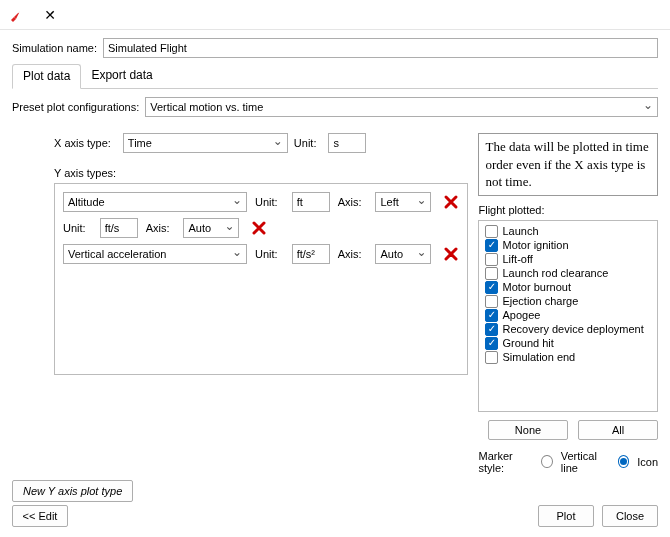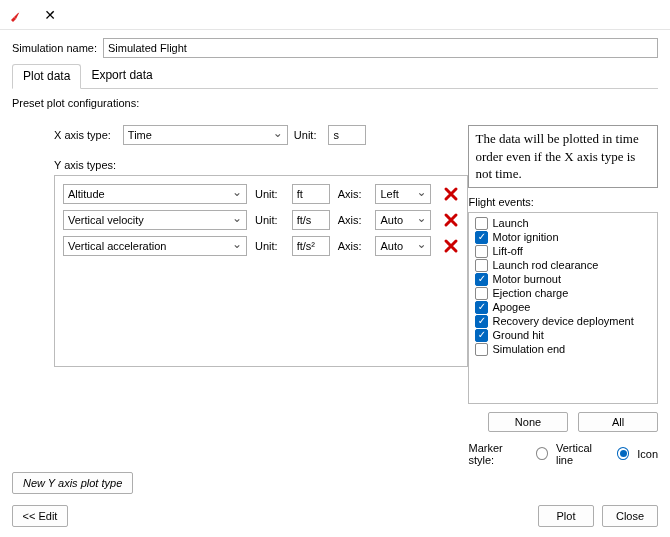--- a/index.html
+++ b/index.html
@@ -15,21 +15,21 @@
   border: 1px solid #adadad; font-size: 11px; padding: 2px 4px; background: #fff; height: 20px;
 }
 .textbox { flex: 1; }
 .combo { position: relative; padding-right: 16px; background: #fff; display: flex; align-items: center; }
 .combo::after { content: "⌄"; position: absolute; right: 4px; top: 0; font-size: 12px; color: #555; }
 .tabs { display: flex; border-bottom: 1px solid #ccc; margin: 4px 0 8px 0; }
 .tab { padding: 4px 10px 5px 10px; font-size: 12px; cursor: pointer; }
 .tab.active { border: 1px solid #ccc; border-bottom: 1px solid #fff; margin-bottom: -1px; background: #fff; border-radius: 3px 3px 0 0; }
 .preset-row { display: flex; align-items: center; margin-bottom: 16px; }
 .preset-row .combo { flex: 1; }
-.mid { display: flex; gap: 0; padding-left: 42px; }
+.mid { display: flex; gap: 10px; padding-left: 42px; }
 .left { flex: 1; }
 .right-info { width: 292px; }
 .info-box { border: 1px solid #999; padding: 4px 6px; font-family: Georgia, "Times New Roman", serif; font-size: 13px; line-height: 1.35; margin-bottom: 8px; }
 .xaxis-row { display: flex; align-items: center; gap: 6px; margin-bottom: 14px; }
 .xaxis-row .combo.time { width: 165px; }
 .xaxis-row .unit-field { width: 38px; }
 .ylabel { margin-bottom: 4px; display: block; }
 .ybox { border: 1px solid #bbb; padding: 8px; height: 192px; }
 .yrow { display: flex; align-items: center; gap: 8px; margin-bottom: 6px; }
 .yrow .combo.type { width: 184px; }
@@ -75,20 +75,23 @@
     <input type="text" class="textbox" value="Simulated Flight" style="">
   </div>
 
   <div class="tabs">
     <div class="tab active">Plot data</div>
     <div class="tab">Export data</div>
   </div>
 
   <div class="preset-row">
     <span class="label">Preset plot configurations:</span>
+    <div class="combo">
+        <span>Vertical motion vs. time</span>
+      </div>
   </div>
 
   <div class="mid">
     <div class="left">
       <div class="xaxis-row">
         <span class="label">X axis type:</span>
         <div class="combo time">
             <span>Time</span>
           </div>
         <span class="label">Unit:</span>
@@ -105,23 +108,20 @@
             <input type="text" class="unit-field" value="ft" style="">
             <span class="label">Axis:</span>
             <div class="combo axis">
               <span>Left</span>
             </div>
             <svg class="del" viewBox="0 0 16 16">
               <path d="M3 3 L13 13 M13 3 L3 13" stroke="#c00" stroke-width="3" stroke-linecap="round"></path>
             </svg>
           </div>
           <div class="yrow">
-            <div class="combo type">
-              <span>Vertical velocity</span>
-            </div>
             <span class="label">Unit:</span>
             <input type="text" class="unit-field" value="ft/s" style="">
             <span class="label">Axis:</span>
             <div class="combo axis">
               <span>Auto</span>
             </div>
             <svg class="del" viewBox="0 0 16 16">
               <path d="M3 3 L13 13 M13 3 L3 13" stroke="#c00" stroke-width="3" stroke-linecap="round"></path>
             </svg>
           </div>
@@ -138,21 +138,21 @@
             <svg class="del" viewBox="0 0 16 16">
               <path d="M3 3 L13 13 M13 3 L3 13" stroke="#c00" stroke-width="3" stroke-linecap="round"></path>
             </svg>
           </div>
         </div>
     </div>
 
     <div class="right-info">
       <div class="info-box">The data will be plotted in time order even if the X axis type is not time.</div>
 
-      <span class="flight-label label">Flight events:</span>
+      <span class="flight-label label">Flight plotted:</span>
       <div class="flight-box" id="flightbox">
           <div class="chk-row">
             <span class="chk"></span>
             <span>Launch</span>
           </div>
           <div class="chk-row">
             <span class="chk checked"></span>
             <span>Motor ignition</span>
           </div>
           <div class="chk-row">

